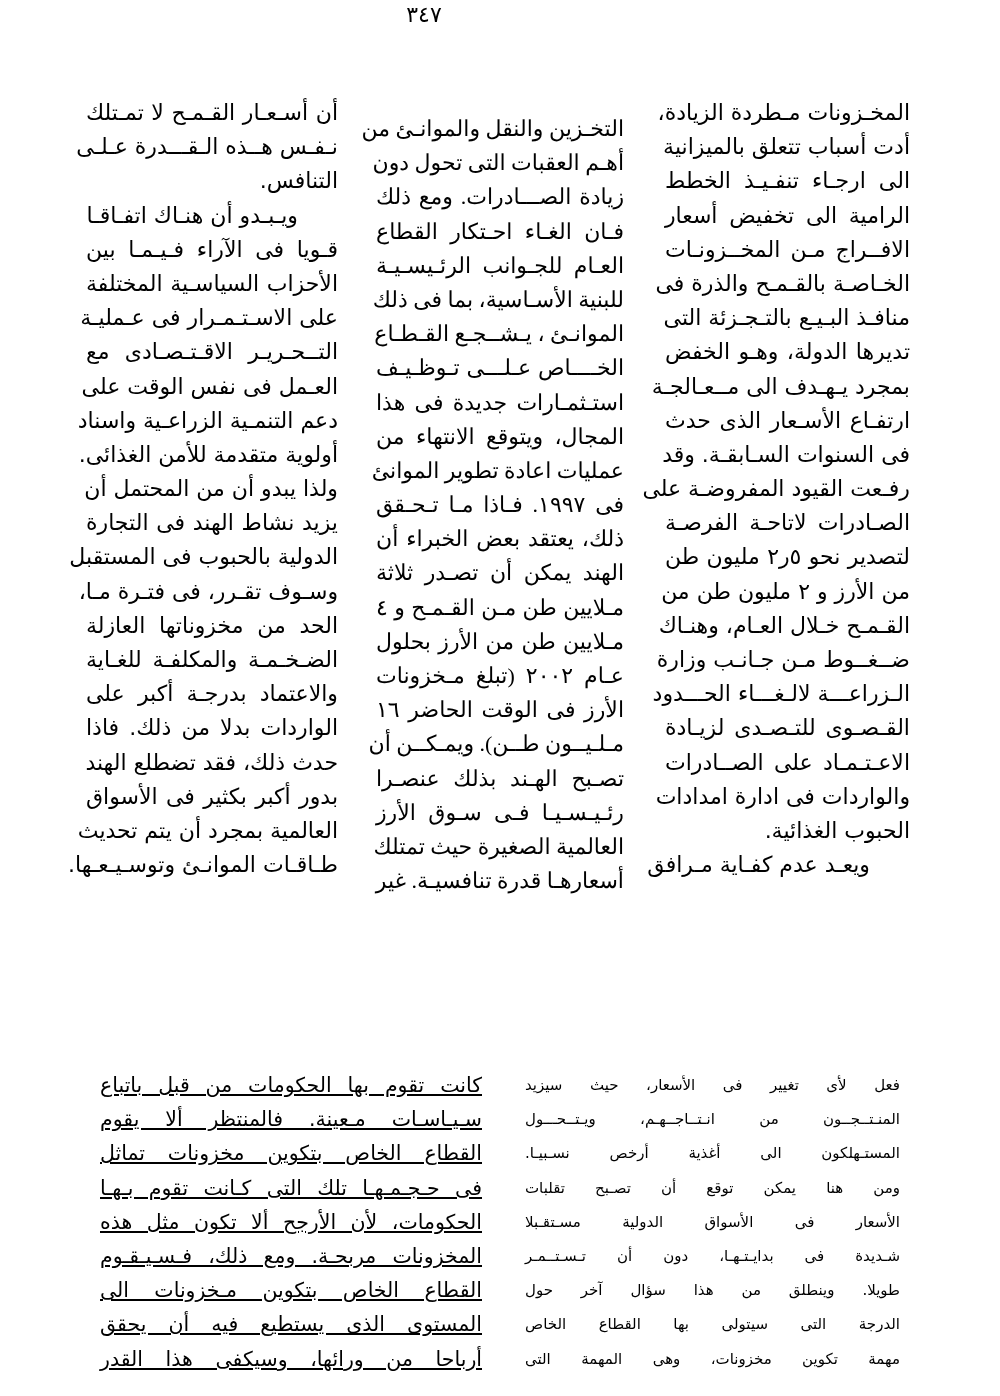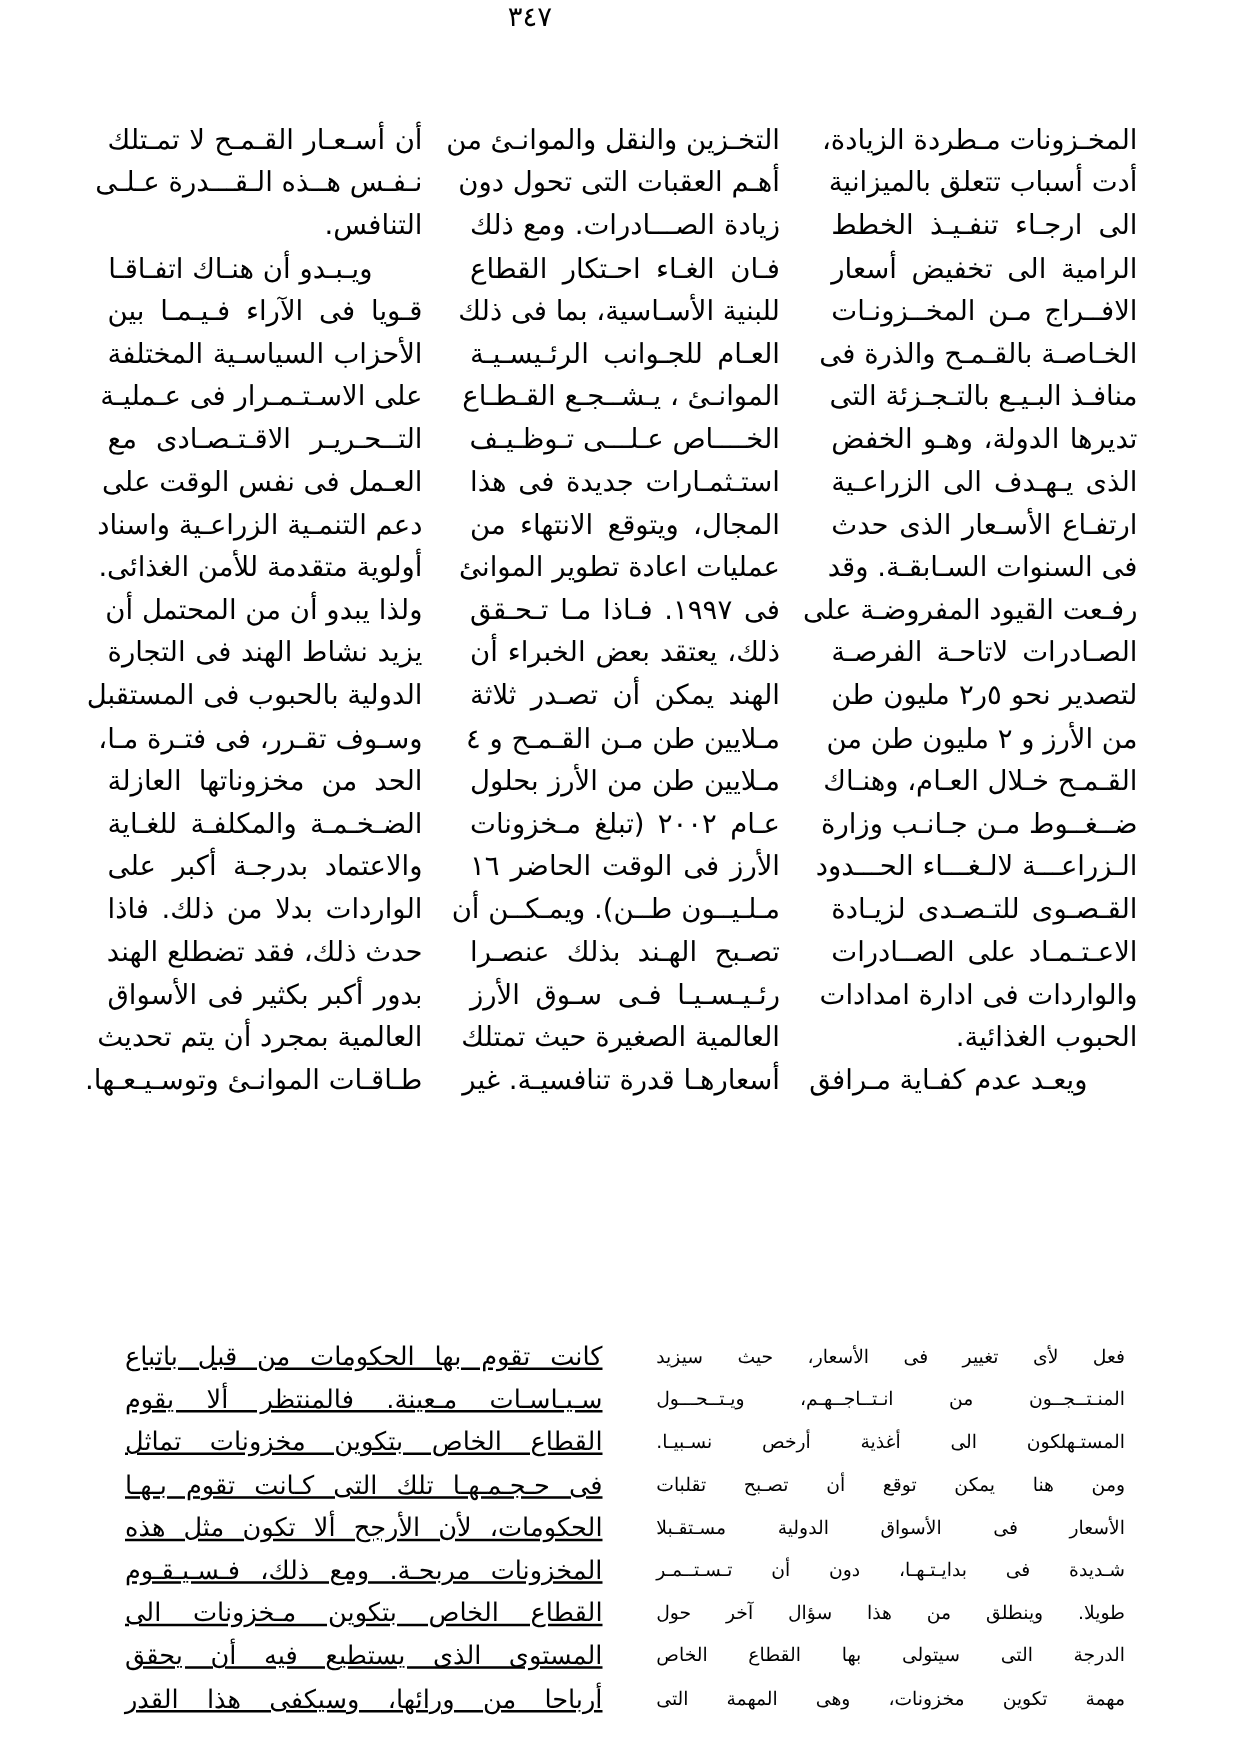--- a/index.html
+++ b/index.html
@@ -6,62 +6,62 @@
     body { width: 1000px; height: 1396px; position: relative; overflow: hidden;
            font-family: "DejaVu Sans", sans-serif; color: #000; }
     .page-number { position: absolute; top: 0; left: 0; width: 848px; text-align: center;
                    font-size: 22px; line-height: 30px; direction: rtl; }
     .col { position: absolute; direction: rtl; text-align: justify; text-align-last: right;
            font-size: 22px; line-height: 34.2px; white-space: nowrap; }
     .col .line { display: block; height: 34.2px; text-align: justify; text-align-last: justify; }
     .col .line.last { text-align-last: right; }
     .col .line.indent { padding-right: 40px; text-align-last: right; }
     #col1 { left: 665px; top: 96px; width: 245px; }
-    #col2 { left: 376px; top: 96px; width: 248px; }
+    #col2 { left: 376px; top: 112px; width: 248px; font-family: Liberation Serif, serif; }
     #col3 { left: 86px;  top: 96px; width: 252px; }
     #col4 { left: 525px; top: 1068px; width: 375px; font-size: 15px; line-height: 34.2px; }
     #col5 { left: 100px; top: 1068px; width: 382px; font-size: 20.5px; line-height: 34.2px; text-decoration: underline; }
   </style>
 </head>
 <body>
 
 <div class="page-number">٣٤٧</div>
 
 <div class="col" id="col1">
     <span class="line">المخـزونات مـطردة الزيادة،</span>
     <span class="line">أدت أسباب تتعلق بالميزانية</span>
     <span class="line">الى ارجـاء تنفـيـذ الخطط</span>
     <span class="line">الرامية الى تخفيض أسعار</span>
     <span class="line">الافــراج مـن المخــزونـات</span>
     <span class="line">الخـاصـة بالقـمـح والذرة فى</span>
     <span class="line">منافـذ البـيـع بالتـجـزئة التى</span>
     <span class="line">تديرها الدولة، وهـو الخفض</span>
-    <span class="line">الذى يـهـدف الى الزراعـية</span>
+    <span class="line">بمجرد يـهـدف الى مــعـالجـة</span>
     <span class="line">ارتفـاع الأسـعار الذى حدث</span>
     <span class="line">فى السنوات السـابقـة. وقد</span>
     <span class="line">رفـعت القيود المفروضـة على</span>
     <span class="line">الصـادرات لاتاحـة الفرصـة</span>
     <span class="line">لتصدير نحو ٥ر٢ مليون طن</span>
     <span class="line">من الأرز و ٢ مليون طن من</span>
     <span class="line">القـمـح خـلال العـام، وهنـاك</span>
     <span class="line">ضــغــوط مـن جـانـب وزارة</span>
     <span class="line">الـزراعـــة لالـغـــاء الحـــدود</span>
     <span class="line">القـصـوى للتـصـدى لزيـادة</span>
     <span class="line">الاعـتـمـاد على الصــادرات</span>
     <span class="line">والواردات فى ادارة امدادات</span>
     <span class="line last">الحبوب الغذائية.</span>
     <span class="line indent">ويعـد عدم كفـاية مـرافق</span>
   </div>
 <div class="col" id="col2">
     <span class="line">التخـزين والنقل والموانـئ من</span>
     <span class="line">أهـم العقبات التى تحول دون</span>
     <span class="line">زيادة الصـــادرات. ومع ذلك</span>
     <span class="line">فـان الغـاء احـتكار القطاع</span>
+    <span class="line">العـام للجـوانب الرئـيسـيـة</span>
     <span class="line">للبنية الأسـاسية، بما فى ذلك</span>
-    <span class="line">العـام للجـوانب الرئـيسـيـة</span>
     <span class="line">الموانـئ ، يـشــجـع القـطـاع</span>
     <span class="line">الخــــاص عـلـــى تـوظـيـف</span>
     <span class="line">استـثمـارات جديدة فى هذا</span>
     <span class="line">المجال، ويتوقع الانتهاء من</span>
     <span class="line">عمليات اعادة تطوير الموانئ</span>
     <span class="line">فى ١٩٩٧.  فـاذا مـا تـحـقق</span>
     <span class="line">ذلك، يعتقد بعض الخبراء أن</span>
     <span class="line">الهند يمكن أن تصـدر ثلاثة</span>
     <span class="line">مـلايين طن مـن القـمـح و ٤</span>
     <span class="line">مـلايين طن من الأرز بحلول</span>

